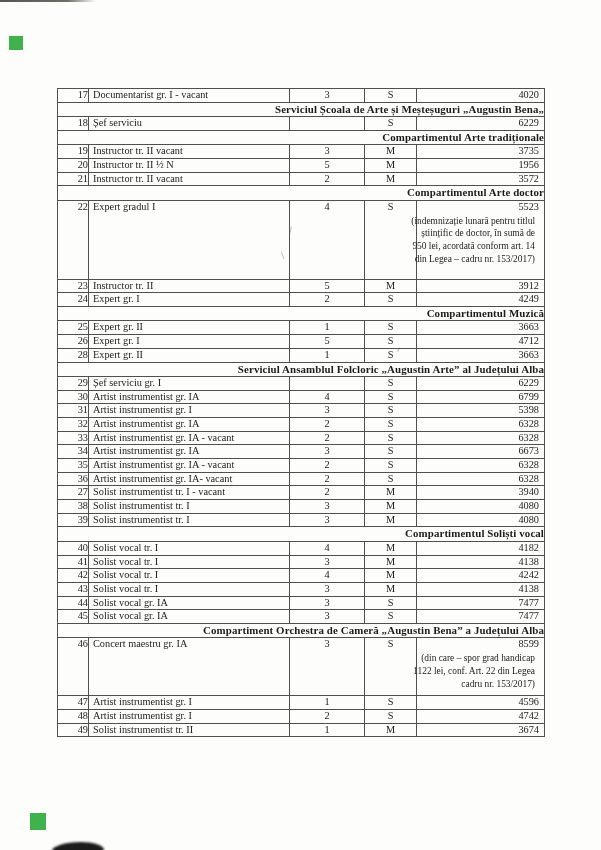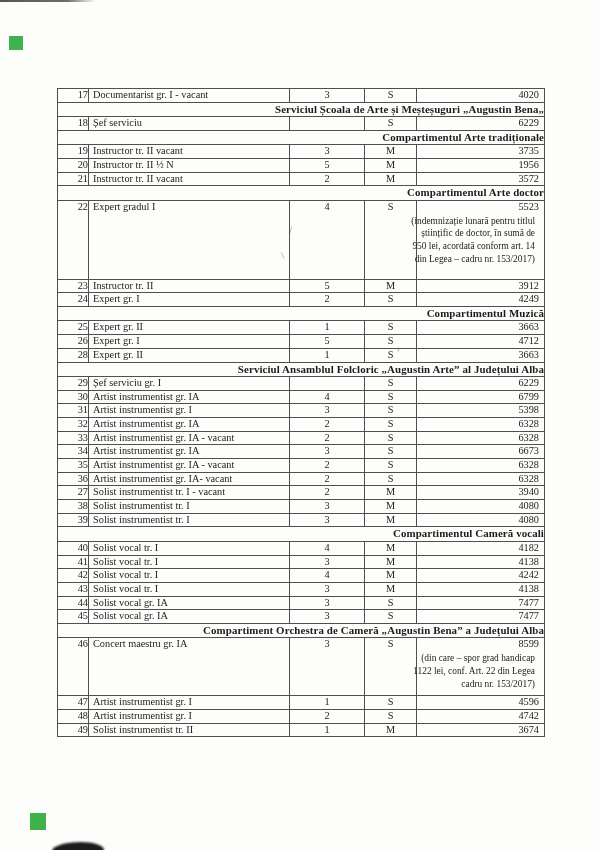--- a/index.html
+++ b/index.html
@@ -245,21 +245,21 @@
           <td class="c-sal">4080</td>
         </tr>
         <tr>
           <td class="c-no">39</td>
           <td class="c-pos">Solist instrumentist tr. I</td>
           <td class="c-cnt">3</td>
           <td class="c-lvl">M</td>
           <td class="c-sal">4080</td>
         </tr>
         <tr>
-          <td colspan="5" class="c-sec">Compartimentul Cameră vocali</td>
+          <td colspan="5" class="c-sec">Compartimentul Soliști vocal</td>
         </tr>
         <tr>
           <td class="c-no">40</td>
           <td class="c-pos">Solist vocal tr. I</td>
           <td class="c-cnt">4</td>
           <td class="c-lvl">M</td>
           <td class="c-sal">4182</td>
         </tr>
         <tr>
           <td class="c-no">41</td>

